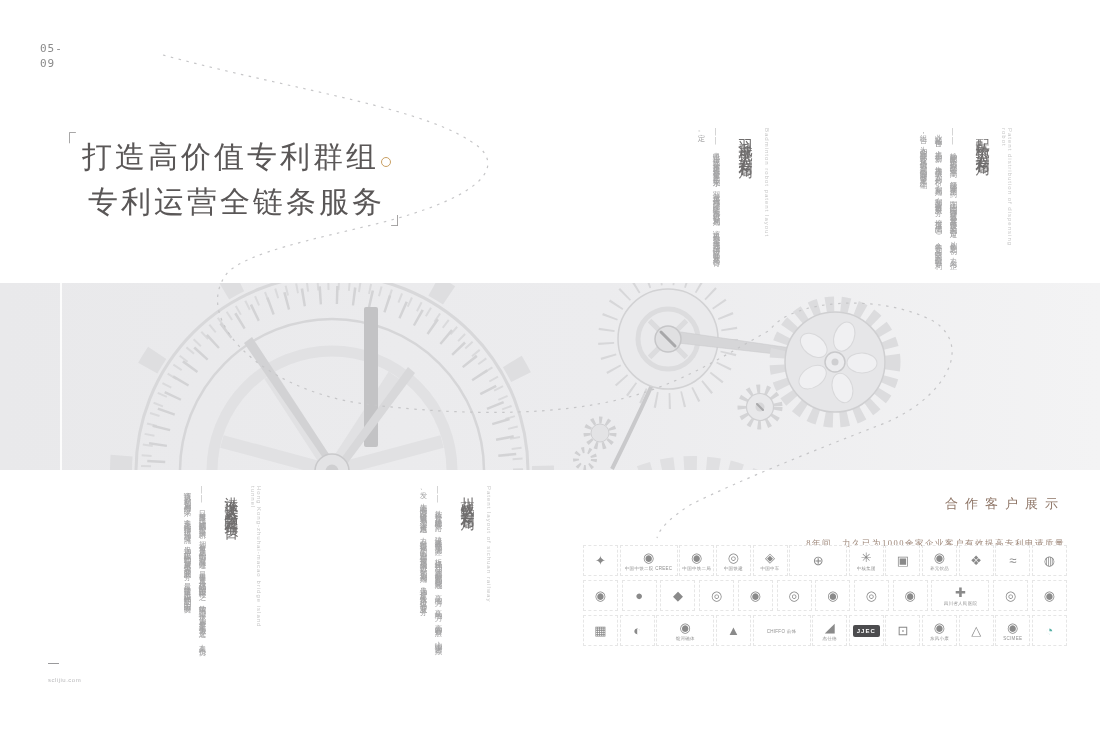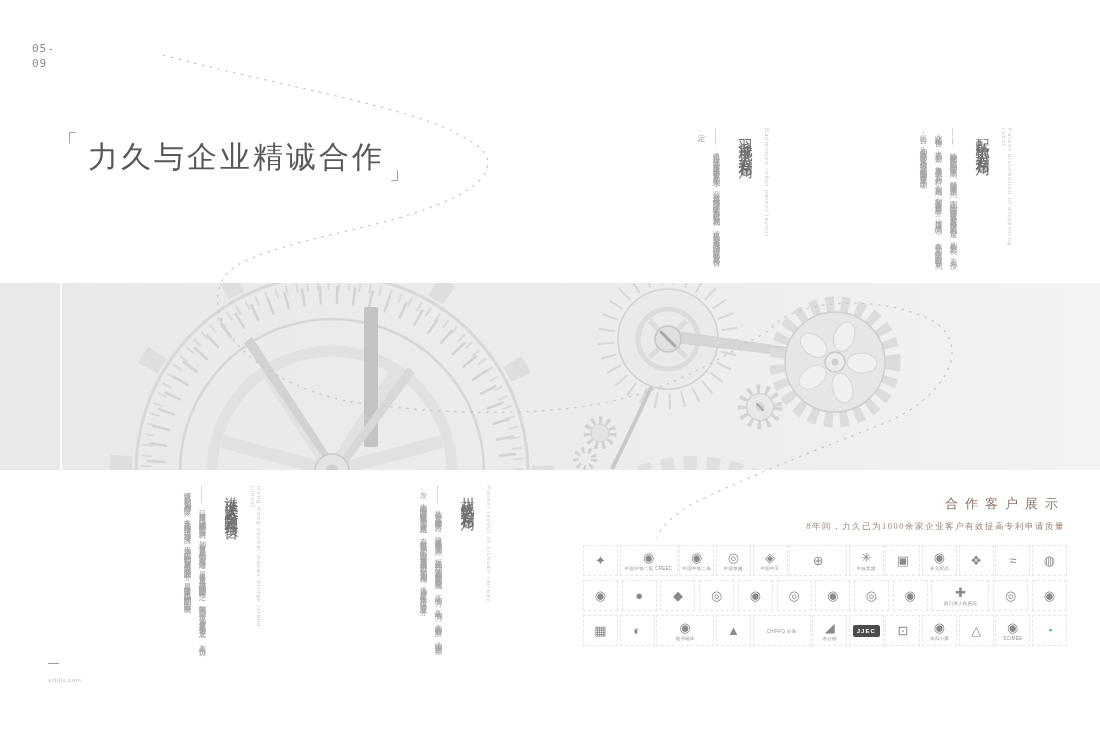--- a/index.html
+++ b/index.html
@@ -1,21 +1,21 @@
 <!DOCTYPE html>
 <html><head>
 <meta charset="utf-8">
 <style>
   html,body{margin:0;padding:0}
   body{
     width:1100px;height:733px;position:relative;background:#ffffff;overflow:hidden;
     font-family:"Liberation Serif","DejaVu Serif",serif;
   }
   
-  .pagenum{position:absolute;left:32px;top:42px;font-family:"DejaVu Sans Mono",monospace;
+  .pagenum{position:absolute;left:40px;top:42px;font-family:"DejaVu Sans Mono",monospace;
     font-size:11px;line-height:1.35;color:#8a8a8a;letter-spacing:1px;white-space:pre-line}
   
   .hero{position:absolute;left:56px;top:134px;display:flex;align-items:flex-start}
   .hero .bracket{font-size:22px;color:#8f8d8d;line-height:1}
   .hero .bracket.open{margin:-2px 4px 0 0}
   .hero .bracket.close{align-self:flex-end;margin:0 0 -4px 4px}
   .hero-lines{font-size:30px;color:#5a5757;letter-spacing:3px;line-height:1.5}
   .hero-lines .l2{padding-left:6px;display:flex;align-items:flex-end}
   .gold-ring{display:inline-block;width:8px;height:8px;border:1px solid #c9a063;border-radius:50%;
     margin-left:2px;vertical-align:baseline}
@@ -33,21 +33,21 @@
   .band{position:absolute;left:0;top:283px;width:1100px;height:187px;overflow:hidden;
     background:linear-gradient(90deg,#e9e9eb 0%,#ececee 55%,#f3f3f4 100%)}
   .band::before{content:"";position:absolute;left:60px;top:0;width:1.5px;height:100%;
     background:rgba(255,255,255,.85)}
   .band svg{display:block}
   
   .decor{position:absolute;left:0;top:0;width:1100px;height:733px;pointer-events:none}
   
   .clients-head{position:absolute;right:35px;top:495px;font-size:13px;letter-spacing:7px;
     color:#8e7566;font-weight:400}
-  .clients-sub{position:absolute;right:35px;top:521px;font-size:8.5px;letter-spacing:1.5px;color:#9d8678}
+  .clients-sub{position:absolute;right:35px;top:538px;font-size:8.5px;letter-spacing:1.5px;color:#9d8678}
   .logo-grid{position:absolute;left:583px;top:545px;width:484px;display:flex;flex-direction:column;gap:4px}
   .logo-row{display:flex;justify-content:space-between;align-items:stretch}
   .logo-cell{width:35px;height:31px;background:#fff;border:1px dashed #e6e6e6;box-sizing:border-box;
     display:flex;flex-direction:column;align-items:center;justify-content:center;overflow:hidden;
     font-family:"Liberation Sans",sans-serif}
   .logo-cell.wide{width:58px}
   .logo-glyph{font-size:13px;line-height:1;color:#8a8a8a}
   .logo-glyph.darkbox{background:#4c4c4e;color:#fff;font-size:6px;font-weight:700;
     padding:3px 4px;border-radius:2px;letter-spacing:1px}
   .logo-label{font-size:4.5px;color:#8f8f8f;white-space:nowrap;margin-top:2px;letter-spacing:.3px}
@@ -139,22 +139,23 @@
 <svg class="decor" viewBox="0 0 1100 733">
   <path d="M163,55 C300,92 432,108 480,148 C505,172 470,200 380,223 C310,240 250,252 228,272
            C190,318 260,390 365,404 C470,417 560,415 625,398 C680,384 720,358 770,330
            C790,300 880,292 935,322 C975,350 940,402 880,425 C820,448 740,480 690,505
            C672,517 660,527 657,538" fill="none" stroke="#c6c6c8" stroke-width="1.2" stroke-dasharray="2.5 5.5"></path>
 </svg>
 
 <div class="hero">
   <span class="bracket open">「</span>
   <div class="hero-lines">
+    <div><span>打造高价值专利群组</span><span class="gold-ring"></span></div>
     <div class="l2">
-        <span>力久与企业精诚合作</span>
+        <span>专利运营全链条服务</span>
       <span class="bracket close">」</span>
       </div>
   </div>
 </div>
 
 <div class="v-article v-top1">
   <span class="en">Badminton robot patent layout</span>
   <h3>羽毛球机器人专利布局</h3>
   <p>——电子科技大学竞技类机器人处于世界领先水平，羽毛球机器人项目团队委托力久进行专利布局。该机器人曾与李克强总理进行比赛并获高度肯定。</p>
 </div>

